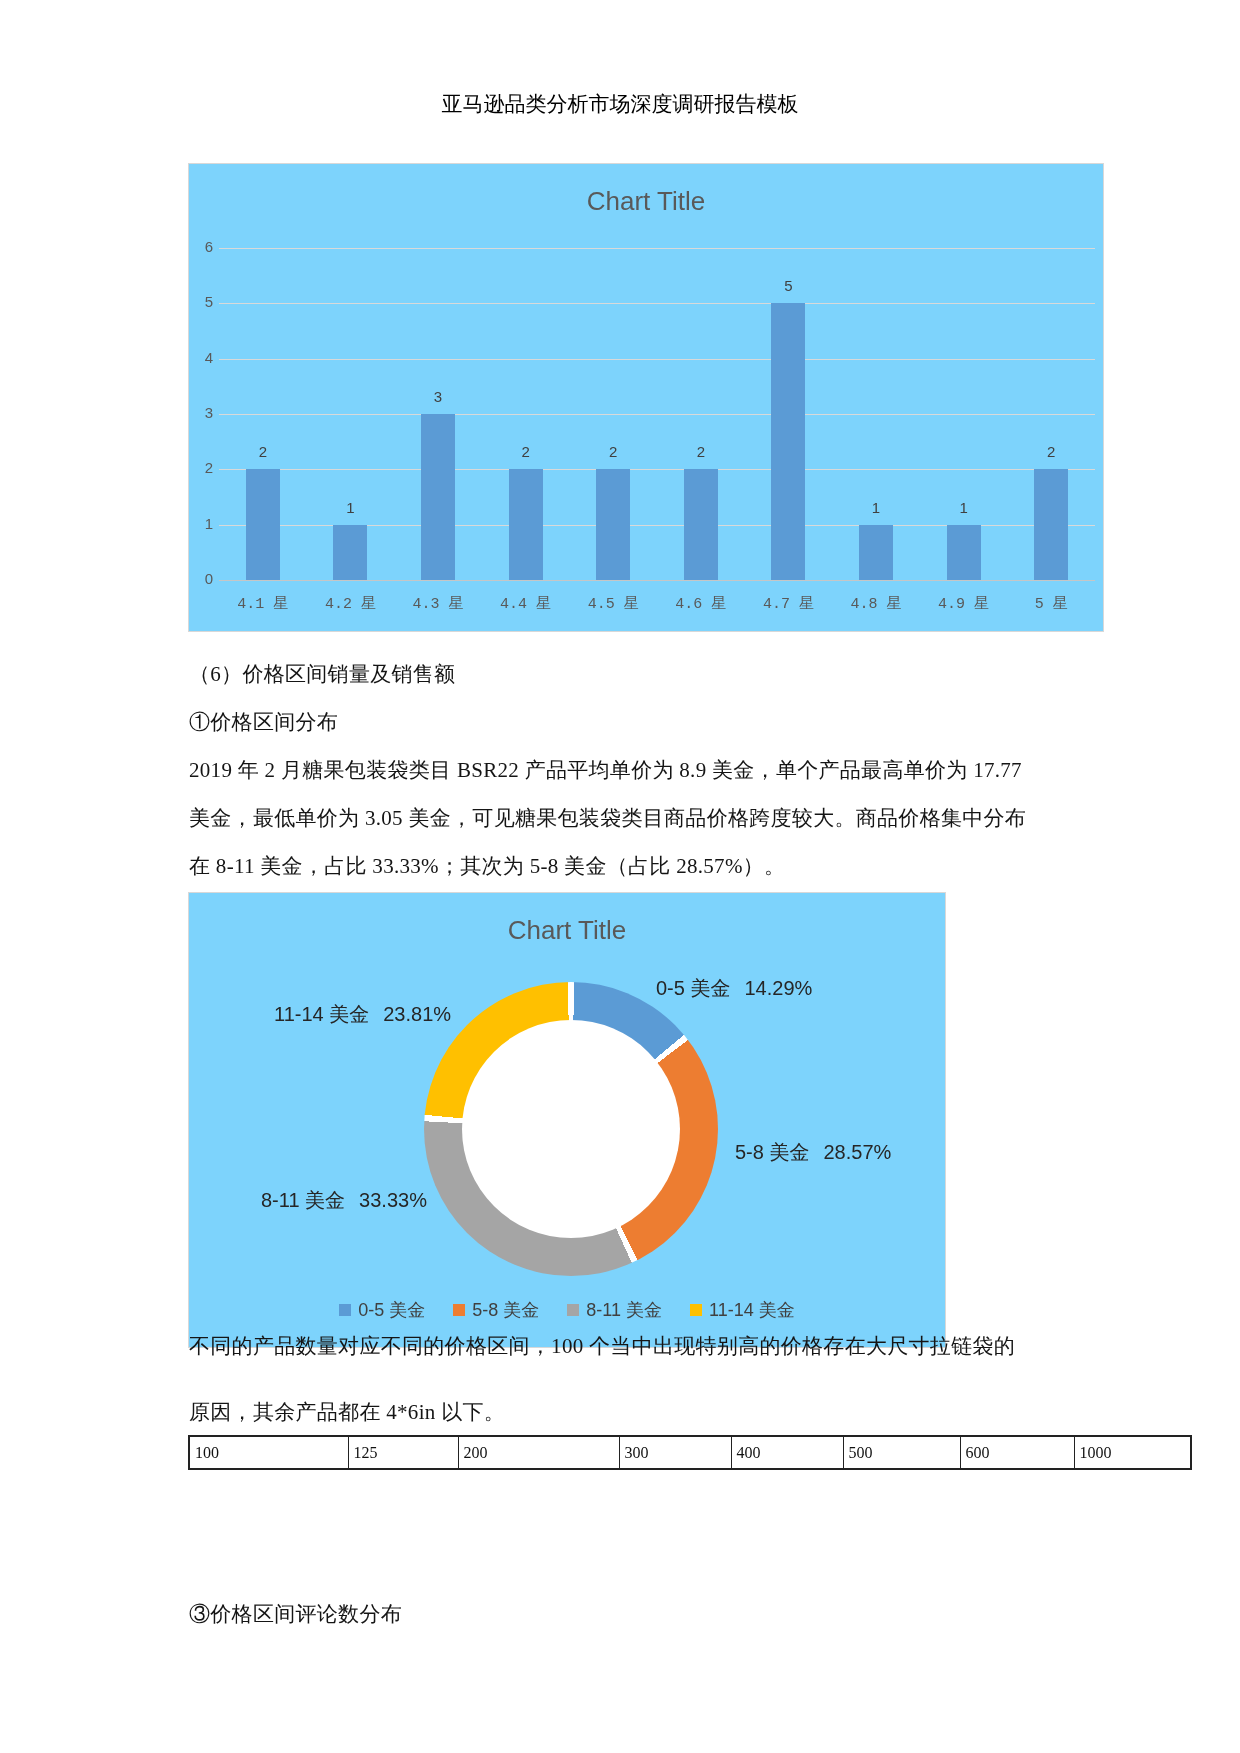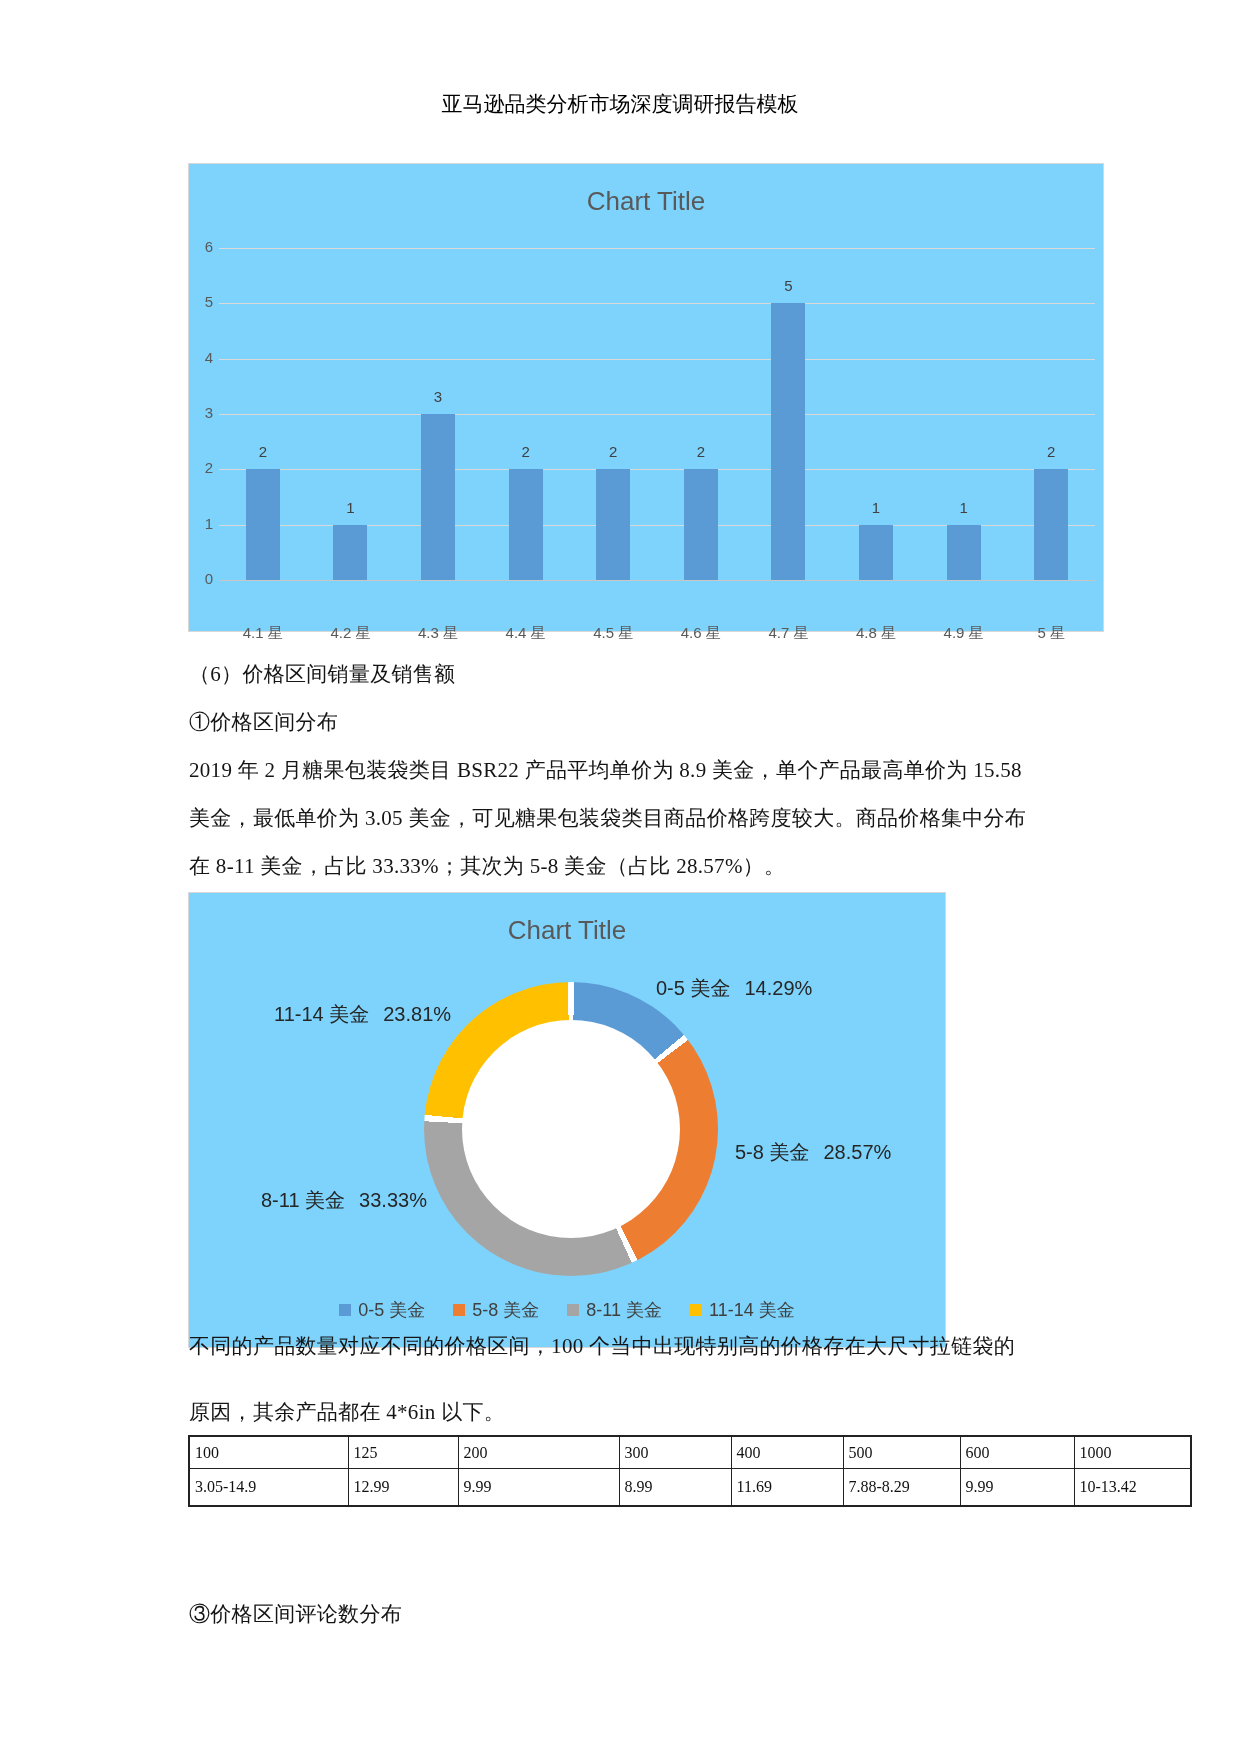--- a/index.html
+++ b/index.html
@@ -32,21 +32,21 @@
     position:absolute; left:0; width:24px; text-align:right;
     font-family:"Liberation Sans","DejaVu Sans",sans-serif; font-size:15px; color:#595959;
   }
   .bar { position:absolute; background:#5B9BD5; }
   .vlabel {
     position:absolute; transform:translateX(-50%);
     font-family:"Liberation Sans","DejaVu Sans",sans-serif; font-size:15px; color:#404040;
   }
   .xlabel {
     position:absolute; top:430px; transform:translateX(-50%); white-space:nowrap;
-    font-family:Liberation Sans, sans-serif; font-size:15px; color:#595959;margin-top:30px;
+    font-family:Liberation Mono, monospace; font-size:15px; color:#595959;
   }
   
   .donut { position:absolute; left:235px; top:89px; width:294px; height:294px; border-radius:50%; }
   .donut-hole { position:absolute; left:273px; top:127px; width:218px; height:218px;
     border-radius:50%; background:#fff; }
   .callout {
     position:absolute; white-space:nowrap;
     font-family:"Liberation Sans","DejaVu Sans",sans-serif; font-size:20px; color:#262626;
   }
   .callout .nm { margin-right:14px; }
@@ -121,21 +121,21 @@
         <div class="vlabel" style="left: 774.6px; top: 334.667px;">1</div>
         <div class="xlabel" style="left: 774.6px;">4.9 星</div>
         <div class="bar" style="left: 845.2px; width: 34px; top: 305.333px; height: 110.667px; background: rgb(91, 155, 213);"></div>
         <div class="vlabel" style="left: 862.2px; top: 279.333px;">2</div>
         <div class="xlabel" style="left: 862.2px;">5 星</div>
       </div>
   </section>
 
   <div class="text-line" style="top:660px">（6）价格区间销量及销售额</div>
   <div class="text-line" style="top:708px">①价格区间分布</div>
-  <div class="text-line" style="top:756px">2019 年 2 月糖果包装袋类目 BSR22 产品平均单价为 8.9 美金，单个产品最高单价为 15.58</div>
+  <div class="text-line" style="top:756px">2019 年 2 月糖果包装袋类目 BSR22 产品平均单价为 8.9 美金，单个产品最高单价为 17.77</div>
   <div class="text-line" style="top:804px">美金，最低单价为 3.05 美金，可见糖果包装袋类目商品价格跨度较大。商品价格集中分布</div>
   <div class="text-line" style="top:852px">在 8-11 美金，占比 33.33%；其次为 5-8 美金（占比 28.57%）。</div>
 
   <section class="chart-box pie-box">
     <div class="chart-title">Chart Title</div>
     <div class="donut" id="donutRing" style="background: conic-gradient(rgb(255, 255, 255) 0%, rgb(255, 255, 255) 0.35%, rgb(91, 155, 213) 0.35%, rgb(91, 155, 213) 13.94%, rgb(255, 255, 255) 13.94%, rgb(255, 255, 255) 14.29%, rgb(255, 255, 255) 14.29%, rgb(255, 255, 255) 14.64%, rgb(237, 125, 49) 14.64%, rgb(237, 125, 49) 42.51%, rgb(255, 255, 255) 42.51%, rgb(255, 255, 255) 42.86%, rgb(255, 255, 255) 42.86%, rgb(255, 255, 255) 43.21%, rgb(165, 165, 165) 43.21%, rgb(165, 165, 165) 75.84%, rgb(255, 255, 255) 75.84%, rgb(255, 255, 255) 76.19%, rgb(255, 255, 255) 76.19%, rgb(255, 255, 255) 76.54%, rgb(255, 192, 0) 76.54%, rgb(255, 192, 0) 99.65%, rgb(255, 255, 255) 99.65%, rgb(255, 255, 255) 100%);"></div>
     <div class="donut-hole"></div>
     <div id="calloutLayer">
         <div class="callout" style="left: 467px; top: 82px;"><span class="nm">0-5 美金</span><span>14.29%</span></div>
         <div class="callout" style="left: 546px; top: 246px;"><span class="nm">5-8 美金</span><span>28.57%</span></div>
@@ -180,28 +180,18 @@
         <tr>
           <td>100</td>
           <td>125</td>
           <td>200</td>
           <td>300</td>
           <td>400</td>
           <td>500</td>
           <td>600</td>
           <td>1000</td>
         </tr>
-        <tr>
-          <td>3.05-14.9</td>
-          <td>12.99</td>
-          <td>9.99</td>
-          <td>8.99</td>
-          <td>11.69</td>
-          <td>7.88-8.29</td>
-          <td>9.99</td>
-          <td>10-13.42</td>
-        </tr>
       </tbody>
   </table>
 
   <div class="text-line" style="top:1600px">③价格区间评论数分布</div>
 
 </div>
 
 </body></html>

